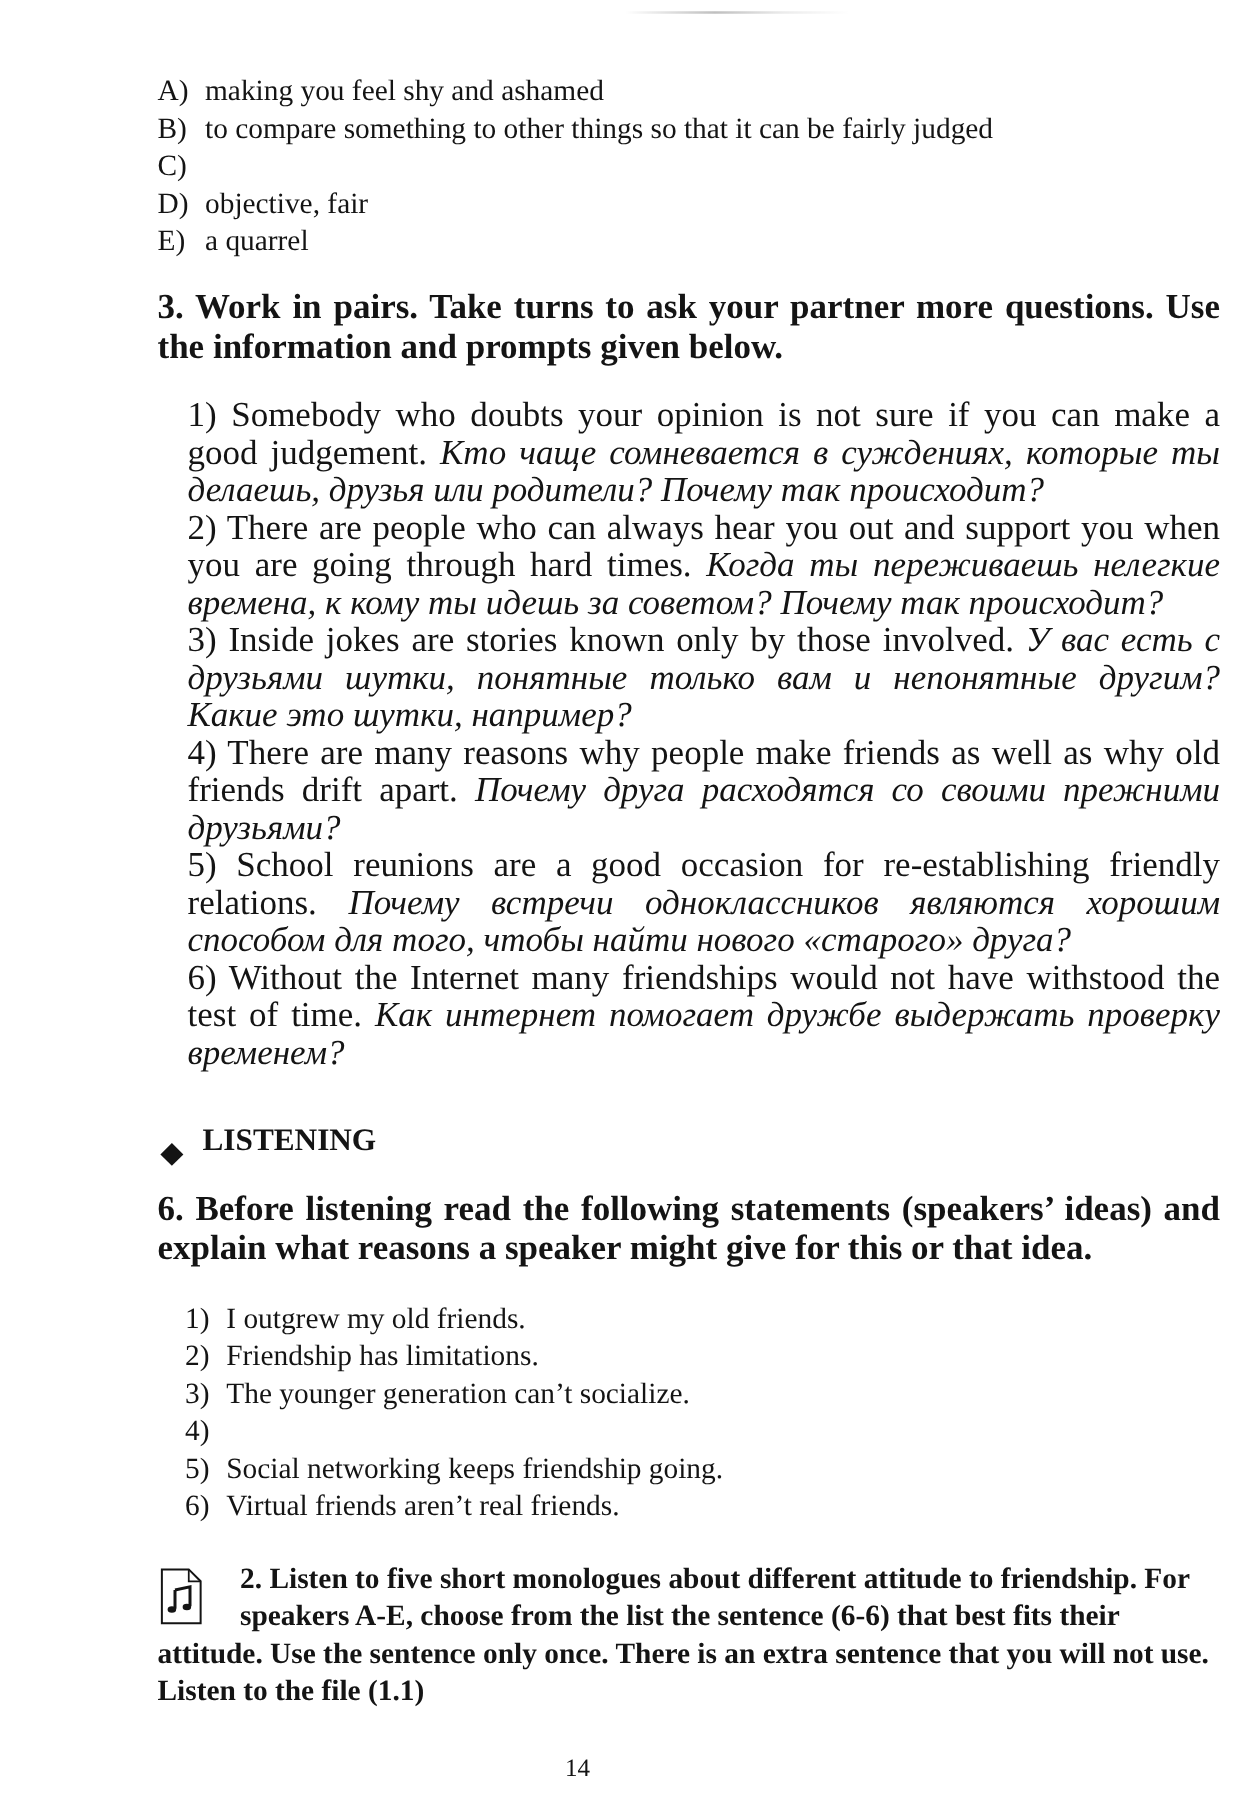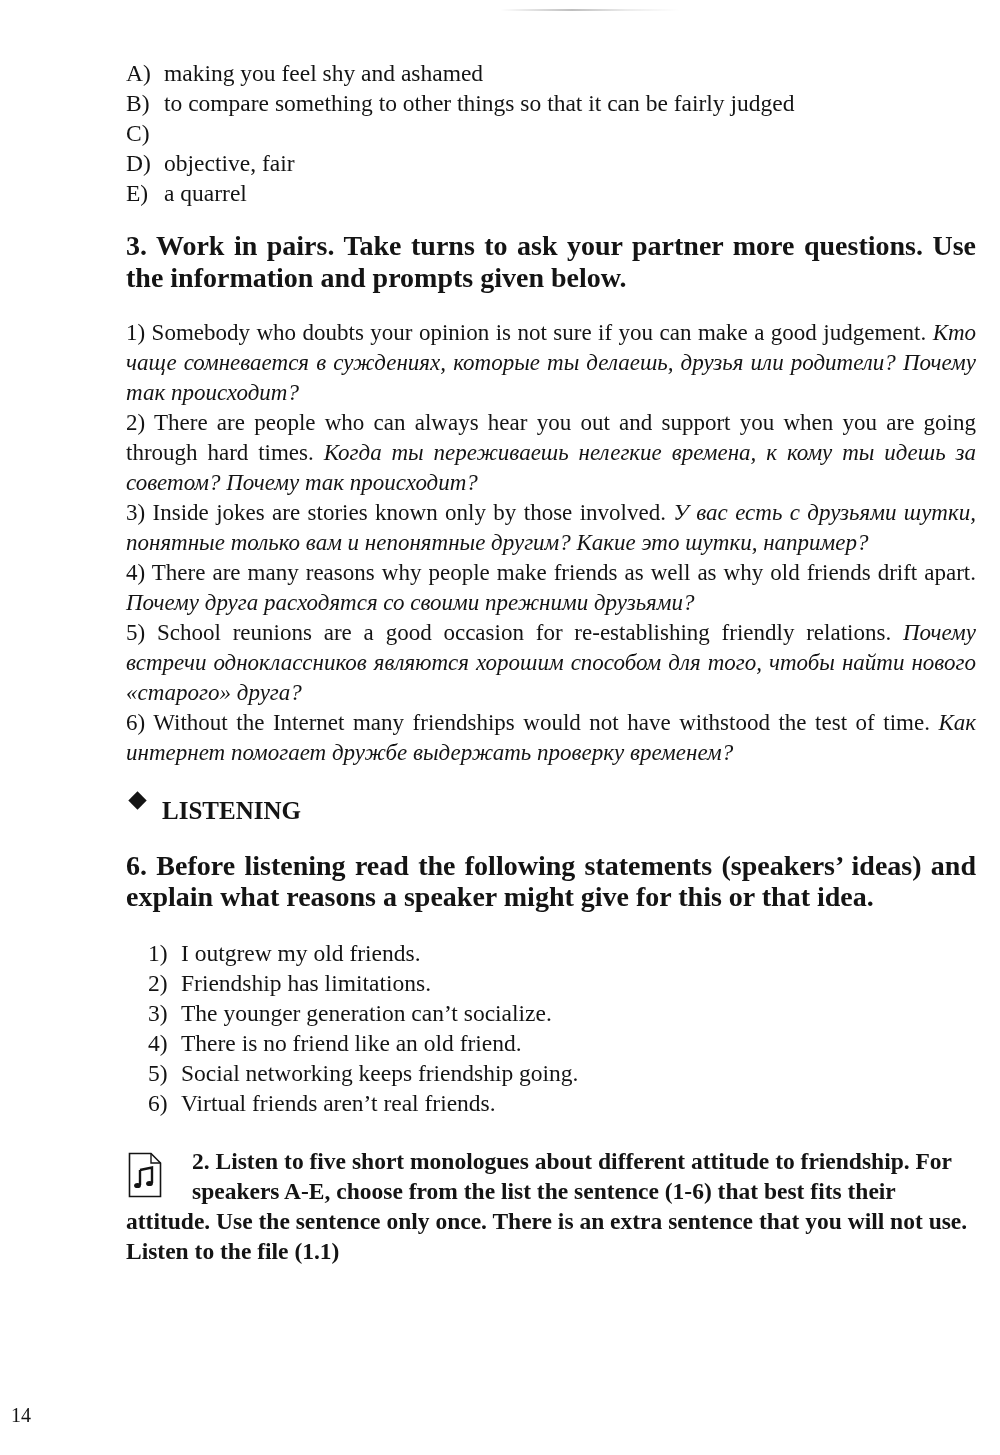--- a/index.html
+++ b/index.html
@@ -12,32 +12,32 @@
     position: absolute; top: 9px; left: 500px; width: 180px; height: 2px;
     background: linear-gradient(90deg, rgba(0,0,0,0) 0%, rgba(0,0,0,0.25) 40%, rgba(0,0,0,0.08) 70%, rgba(0,0,0,0) 100%);
   }
   .page { position: absolute; left: 126px; top: 58px; width: 850px; }
   .line { font-size: 23.5px; line-height: 30px; white-space: nowrap; }
   .ans { display: flex; }
   .ans .lbl { width: 38px; flex: none; }
   .task { font-weight: bold; font-size: 28px; line-height: 32px; text-align: justify; }
   .gap1 { height: 22px; }
   .gap2 { height: 24px; }
-  .q { font-size: 23px; line-height: 30px; text-align: justify; }
+  .q { font-size: 28px; line-height: 30px; text-align: justify; margin-left: 24px; }
   .q .ru { font-style: italic; }
-  .section { display: flex; align-items: flex-start; font-weight: bold; font-size: 25px; line-height: 34px; margin-top: 26px; }
+  .section { display: flex; align-items: flex-end; font-weight: bold; font-size: 25px; line-height: 34px; margin-top: 38px; }
   .diamond { width: 13px; height: 13px; background: #141414; transform: rotate(45deg); margin: 0 18px 0 5px; }
   .stmt-list { padding-left: 22px; }
   .stmt { font-size: 23.5px; line-height: 30px; display: flex; }
   .stmt .n { width: 33px; flex: none; }
   .task2 { position: relative; font-weight: bold; font-size: 23.5px; line-height: 30px; }
   .audio-icon {
     float: left; width: 34px; height: 46px; margin: 6px 30px 4px 2px; position: relative;
   }
-  .pagenum { position: absolute; top: 1404px; left: 11px; width: 924px; font-size: 20px; }
+  .pagenum { position: absolute; top: 1404px; left: 0; width: 924px; text-align: center; font-size: 20px; }
 </style>
 </head>
 <body>
 
 <div class="scan-mark"></div>
 
 <div class="page">
 
   <div>
     <div class="line ans">
@@ -91,21 +91,20 @@
     <div class="stmt">
         <span class="n">2)</span>
         <span>Friendship has limitations.</span>
       </div>
     <div class="stmt">
         <span class="n">3)</span>
         <span>The younger generation can’t socialize.</span>
       </div>
     <div class="stmt">
         <span class="n">4)</span>
-        <span>There is no friend like an old friend.</span>
       </div>
     <div class="stmt">
         <span class="n">5)</span>
         <span>Social networking keeps friendship going.</span>
       </div>
     <div class="stmt">
         <span class="n">6)</span>
         <span>Virtual friends aren’t real friends.</span>
       </div>
   </div>
@@ -115,17 +114,17 @@
     <span class="audio-icon">
       <svg width="34" height="46" viewBox="0 0 34 46">
         <path d="M1.5 1.5 H23 L32.5 11 V44.5 H1.5 Z" fill="#fff" stroke="#141414" stroke-width="1.6"></path>
         <path d="M23 1.5 V11 H32.5" fill="none" stroke="#141414" stroke-width="1.4"></path>
         <path d="M12 18 L24 15.5 V31" fill="none" stroke="#141414" stroke-width="2.4"></path>
         <line x1="12" y1="18" x2="12" y2="33" stroke="#141414" stroke-width="2.4"></line>
         <ellipse cx="9.5" cy="33.5" rx="3.4" ry="2.6" fill="#141414"></ellipse>
         <ellipse cx="21.5" cy="31.5" rx="3.4" ry="2.6" fill="#141414"></ellipse>
       </svg>
     </span>
-    <span>2. Listen to five short monologues about different attitude to friendship. For speakers A-E, choose from the list the sentence (1-6) that best fits their attitude. Use the sentence only once. There is an extra sentence that you will not use. Listen to the file (1.1)</span>
+    <span>2. Listen to five short monologues about different attitude to friendship. For speakers A-E, choose from the list the sentence (6-6) that best fits their attitude. Use the sentence only once. There is an extra sentence that you will not use. Listen to the file (1.1)</span>
   </div>
 </div>
 
 <div class="pagenum">14</div>
 
 </body></html>

